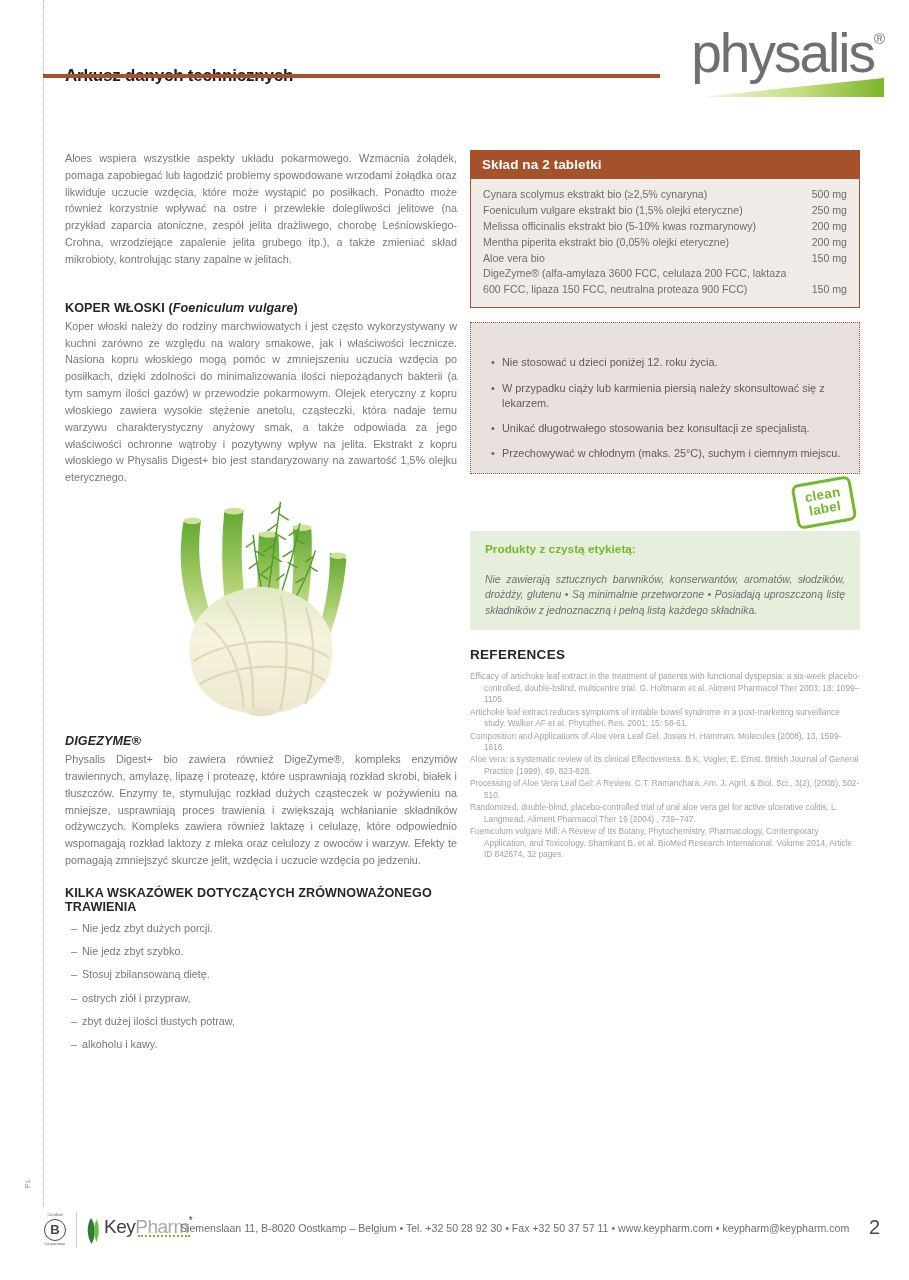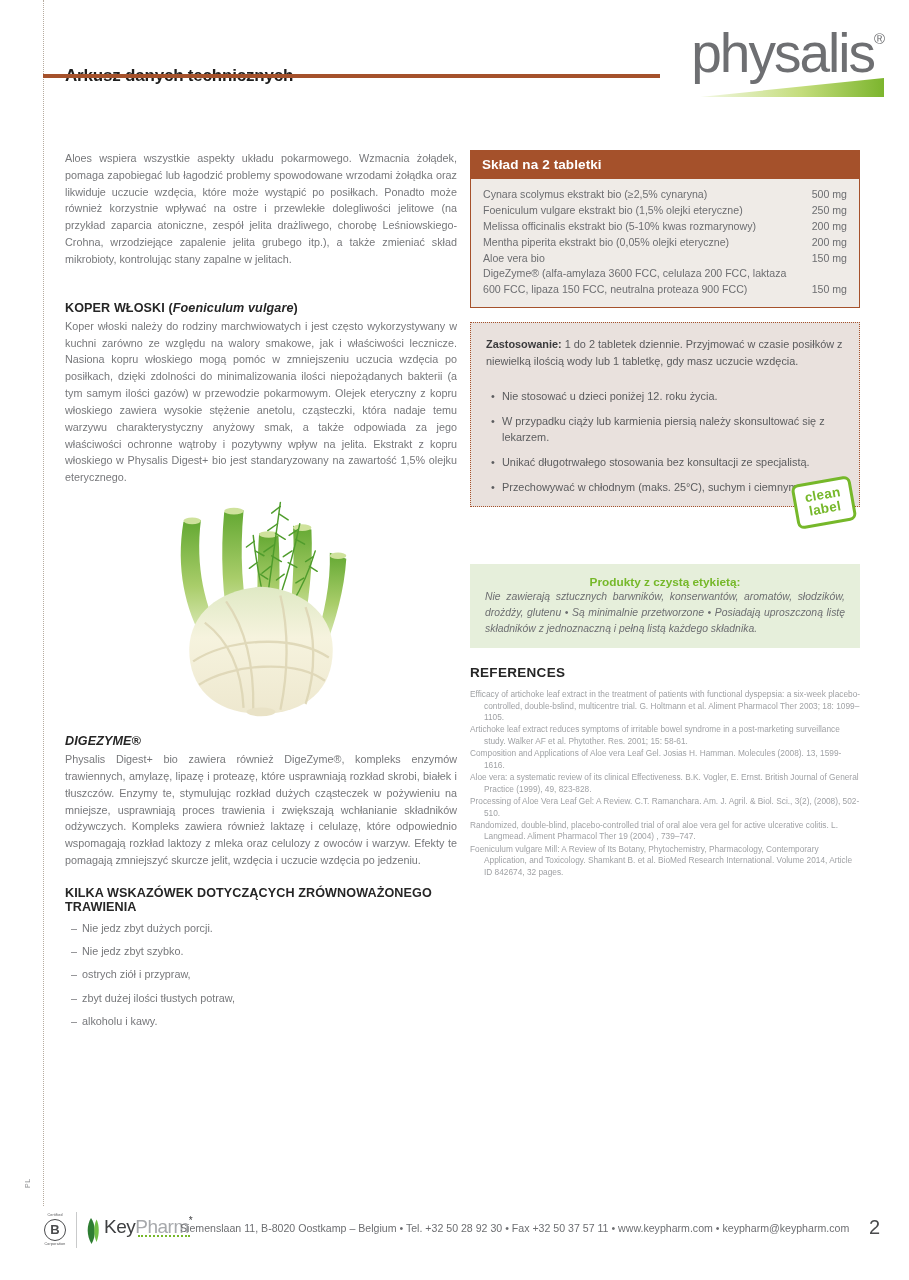--- a/index.html
+++ b/index.html
@@ -48,21 +48,21 @@
   .usage-list li { font-size:10.9px; color:#5b5c5e; padding-left:16px; position:relative; margin-bottom:10px; line-height:1.4; }
   .usage-list li::before { content:"•"; position:absolute; left:5px; color:#5b5c5e; }
 
   
   .stamp { position:absolute; top:330px; right:6px; transform:rotate(-10deg);
            border:3px solid #76b82a; border-radius:7px; padding:5px 9px 6px 9px; background:#ffffff; }
   .stamp div { font-size:13.5px; font-weight:bold; color:#76b82a; line-height:1.05; text-align:center; letter-spacing:0.3px; }
 
   
   .clean-box { margin-top:57px; background:#e6efdb; padding:11px 15px 12px 15px; }
-  .clean-title { font-size:11.8px; font-weight:bold; color:#76b82a; margin-bottom:0;text-align:center; }
+  .clean-title { font-size:11.8px; font-weight:bold; color:#76b82a; margin-bottom:16px; }
   .clean-body { font-size:10.4px; font-style:italic; color:#6d6e71; line-height:1.5; text-align:justify; }
 
   
   .refs-heading { margin-top:17px; font-size:13.5px; font-weight:bold; color:#262626; letter-spacing:0.3px; }
   .refs-list { list-style:none; margin-top:9px; }
   .refs-list li { font-size:8.3px; color:#a0a2a5; line-height:1.38; padding-left:14px; text-indent:-14px; margin-bottom:1px; }
 
   
   .lang-tab { position:absolute; left:24px; top:1188px; font-size:7px; color:#8a8b8d; transform:rotate(-90deg); transform-origin:left top; letter-spacing:0.5px; }
   .footer { position:absolute; left:40px; top:1210px; width:840px; height:44px; }
@@ -161,20 +161,21 @@
       </svg>
     </div>
 
     <h2 class="h-section" style="margin-top:2px;font-style:italic;">DIGEZYME®</h2>
     <p class="body-text" style="margin-top:3px;">Physalis Digest+ bio zawiera również DigeZyme®, kompleks enzymów trawiennych, amylazę, lipazę i proteazę, które usprawniają rozkład skrobi, białek i tłuszczów. Enzymy te, stymulując rozkład dużych cząsteczek w pożywieniu na mniejsze, usprawniają proces trawienia i zwiększają wchłanianie składników odżywczych. Kompleks zawiera również laktazę i celulazę, które odpowiednio wspomagają rozkład laktozy z mleka oraz celulozy z owoców i warzyw. Efekty te pomagają zmniejszyć skurcze jelit, wzdęcia i uczucie wzdęcia po jedzeniu.</p>
 
     <h2 class="h-section" style="margin-top:17px;">KILKA WSKAZÓWEK DOTYCZĄCYCH ZRÓWNOWAŻONEGO TRAWIENIA</h2>
     <ul class="dash-list">
       <li>Nie jedz zbyt dużych porcji.</li>
       <li>Nie jedz zbyt szybko.</li>
+      <li>Stosuj zbilansowaną dietę.</li>
     </ul>
 
     <ul class="dash-list">
       <li>ostrych ziół i przypraw,</li>
       <li>zbyt dużej ilości tłustych potraw,</li>
       <li>alkoholu i kawy.</li>
     </ul>
   </div>
 
   <div class="col-right">
@@ -203,21 +204,20 @@
           <span class="comp-amount">150 mg</span>
         </div>
         <div class="comp-row">
           <span class="comp-name">DigeZyme® (alfa-amylaza 3600 FCC, celulaza 200 FCC, laktaza 600 FCC, lipaza 150 FCC, neutralna proteaza 900 FCC)</span>
           <span class="comp-amount">150 mg</span>
         </div>
       </div>
     </div>
 
     <div class="usage-box">
-      <p class="usage-intro"><span class="usage-label">Zastosowanie:</span><span> 1 do 2 tabletek dziennie. Przyjmować w czasie posiłków z niewielką ilością wody lub 1 tabletkę, gdy masz uczucie wzdęcia.</span></p>
       <ul class="usage-list">
         <li>Nie stosować u dzieci poniżej 12. roku życia.</li>
         <li>W przypadku ciąży lub karmienia piersią należy skonsultować się z lekarzem.</li>
         <li>Unikać długotrwałego stosowania bez konsultacji ze specjalistą.</li>
         <li style="margin-bottom:0;">Przechowywać w chłodnym (maks. 25°C), suchym i ciemnym miejscu.</li>
       </ul>
     </div>
 
     <div class="stamp">
       <div>clean</div>

